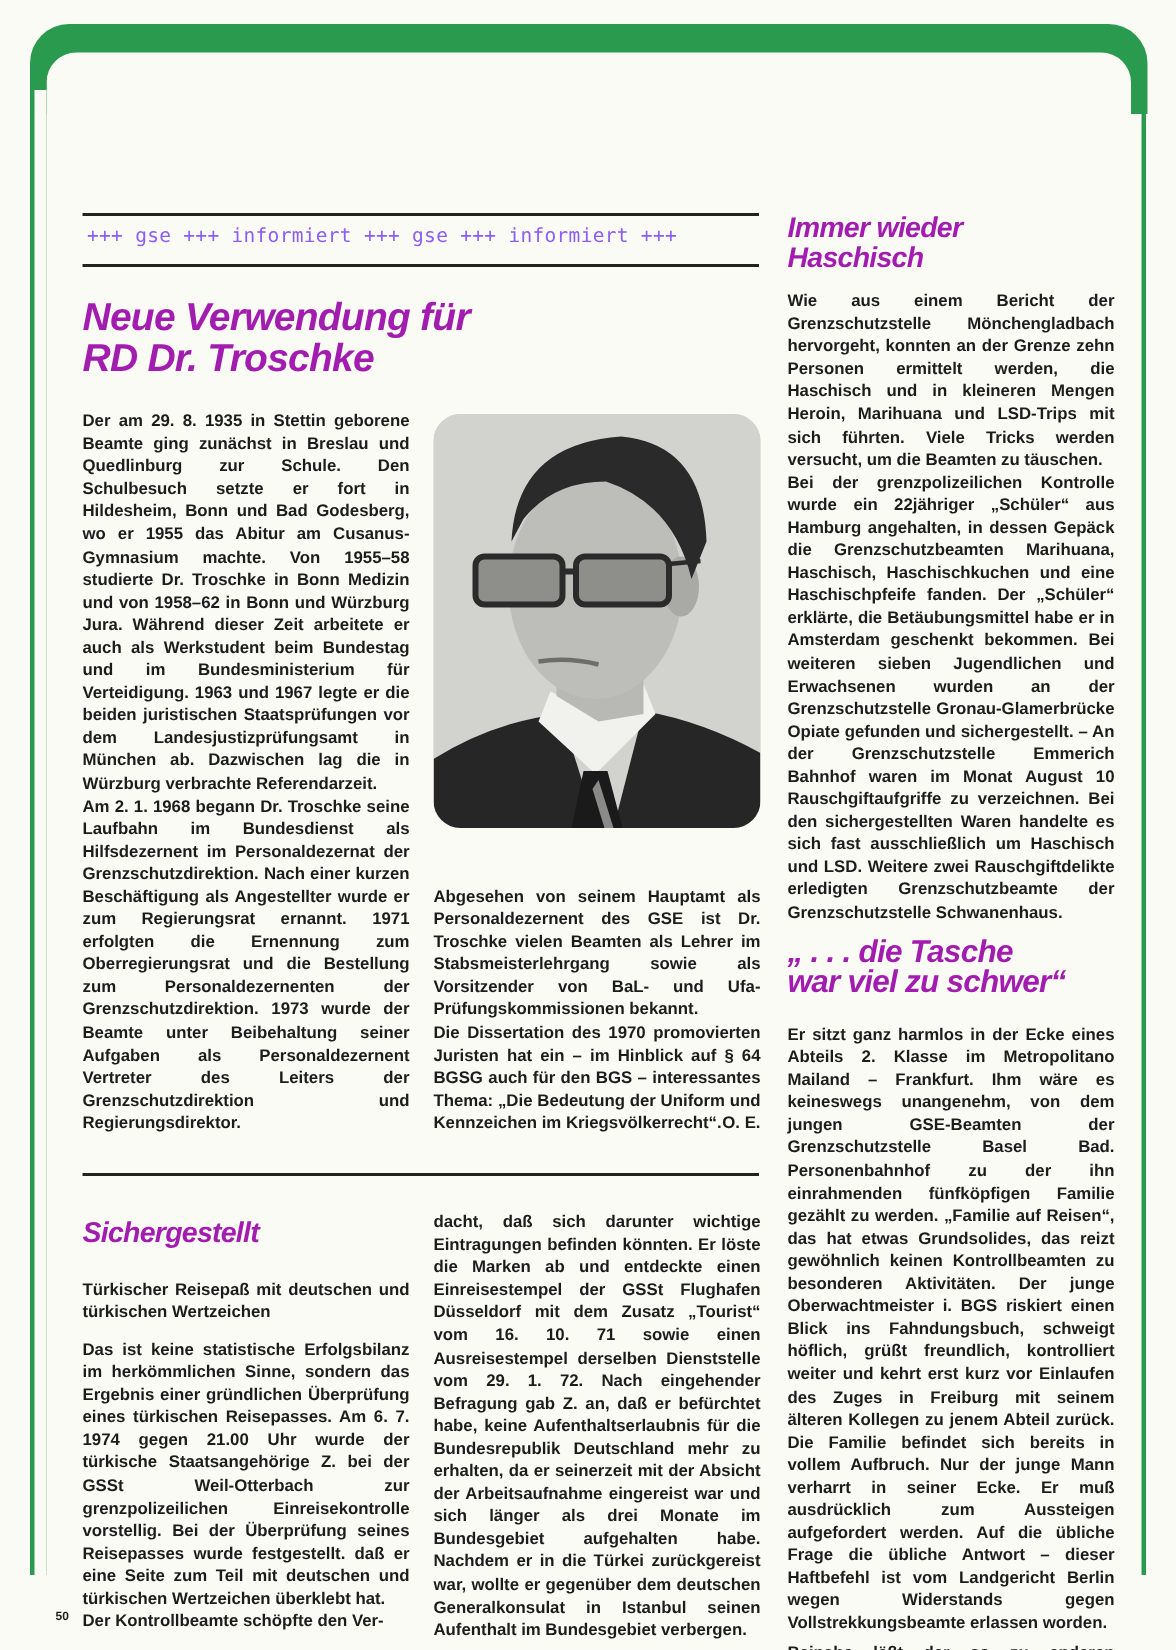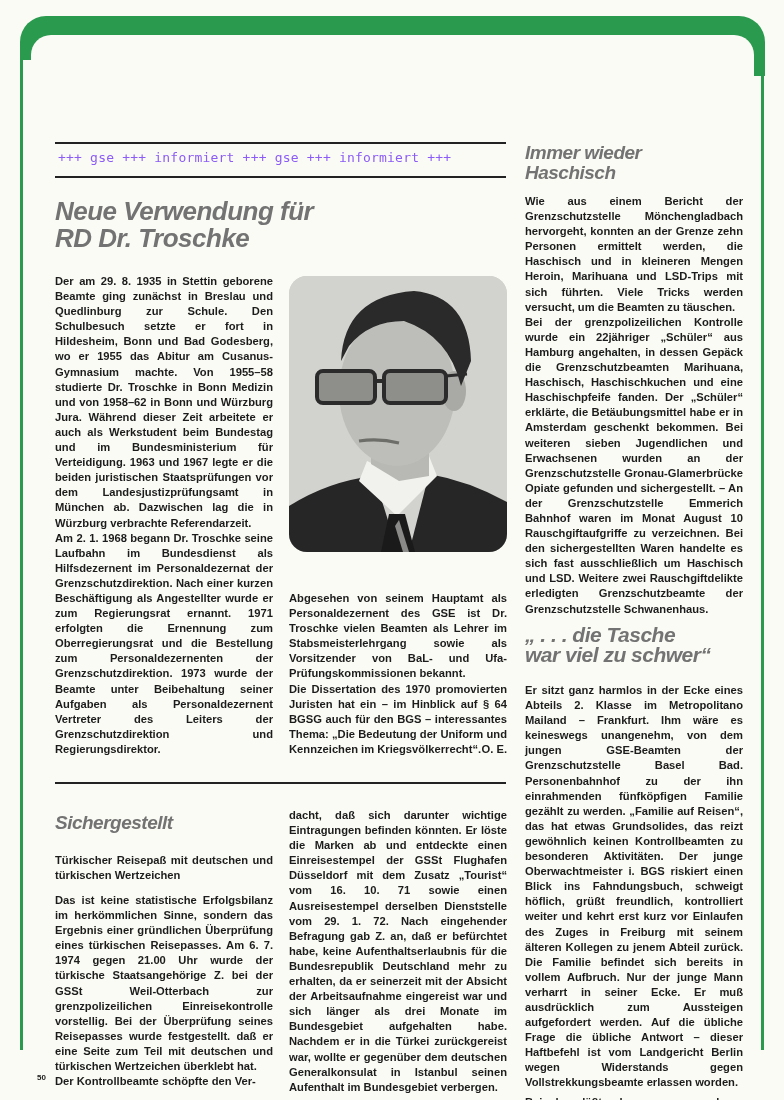--- a/index.html
+++ b/index.html
@@ -20,21 +20,21 @@
     .frame-left-mask { position: absolute; left: 23px; top: 60px; width: 8px; height: 990px; background: #fbfbf5; }
 
     .rule { position: absolute; background: #222; }
     .banner {
       position: absolute; left: 58px; top: 150px; width: 440px;
       font-family: "DejaVu Sans Mono", monospace; font-size: 13px; letter-spacing: 0.2px; color: #8b5cf6;
       white-space: nowrap;
     }
     h1, h2 {
       margin: 0; font-family: "Liberation Sans", sans-serif; font-weight: 900; font-style: italic;
-      color: #737373; letter-spacing: -0.5px;
+      color: #a21caf; letter-spacing: -0.5px;
     }
     .headline-main { position: absolute; left: 55px; top: 198px; font-size: 26px; line-height: 27px; }
     .headline-side { position: absolute; left: 525px; top: 143px; font-size: 19px; line-height: 20px; }
     .headline-tasche { position: absolute; left: 525px; top: 625px; font-size: 21px; line-height: 20px; }
     .headline-sicher { position: absolute; left: 55px; top: 812px; font-size: 19px; line-height: 22px; }
     .subhead {
       position: absolute; left: 55px; top: 853px; width: 218px;
       font-size: 11.2px; font-weight: bold; line-height: 15px; text-align: justify; text-align-last: left;
     }
     .col {

